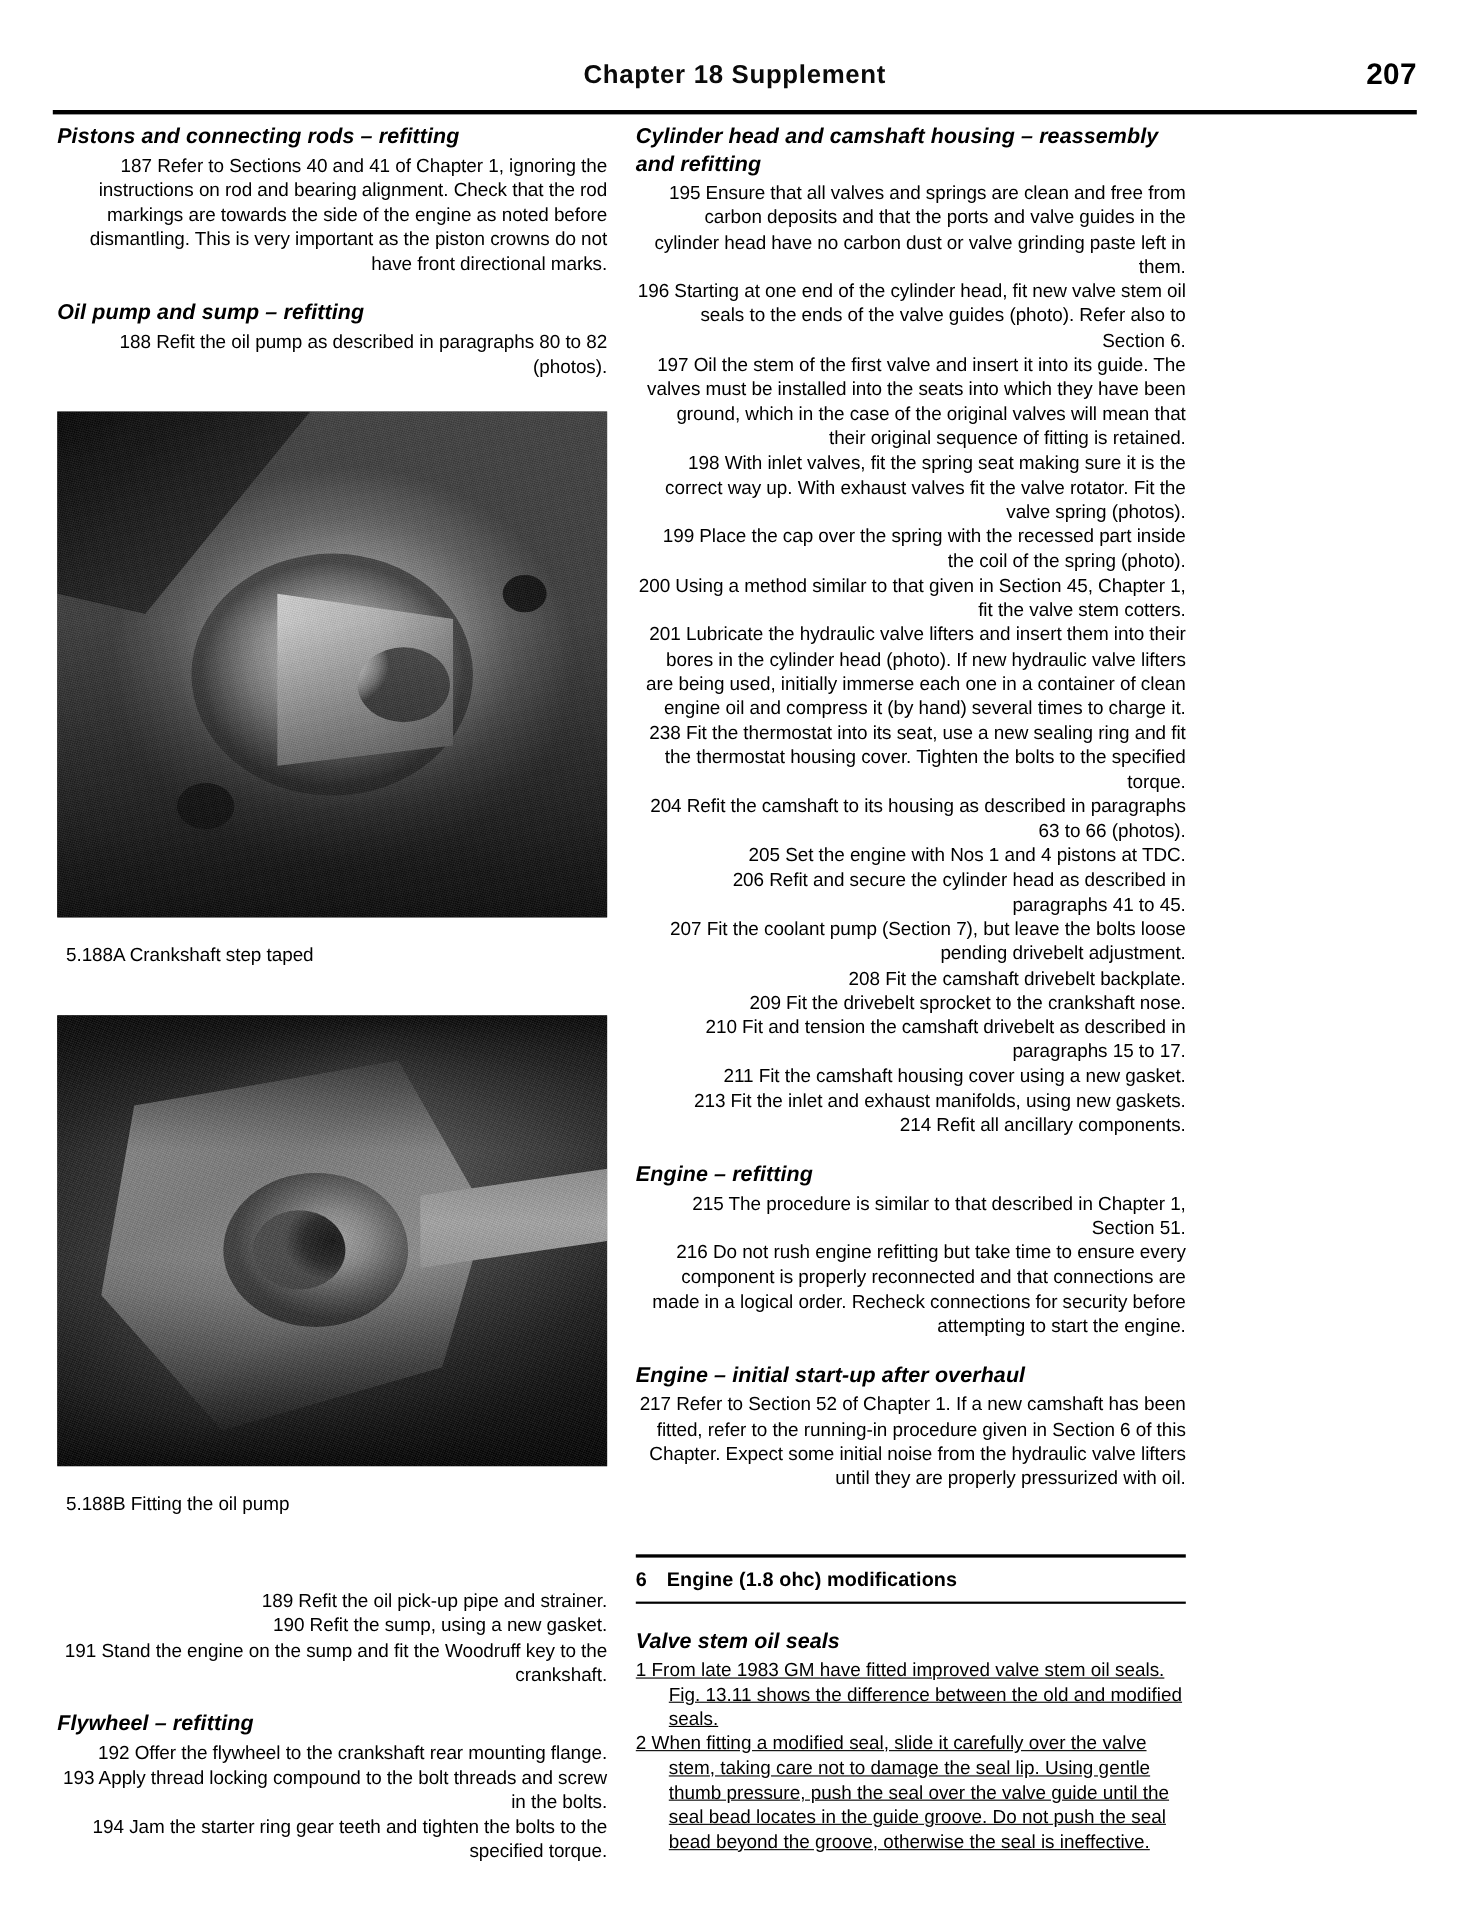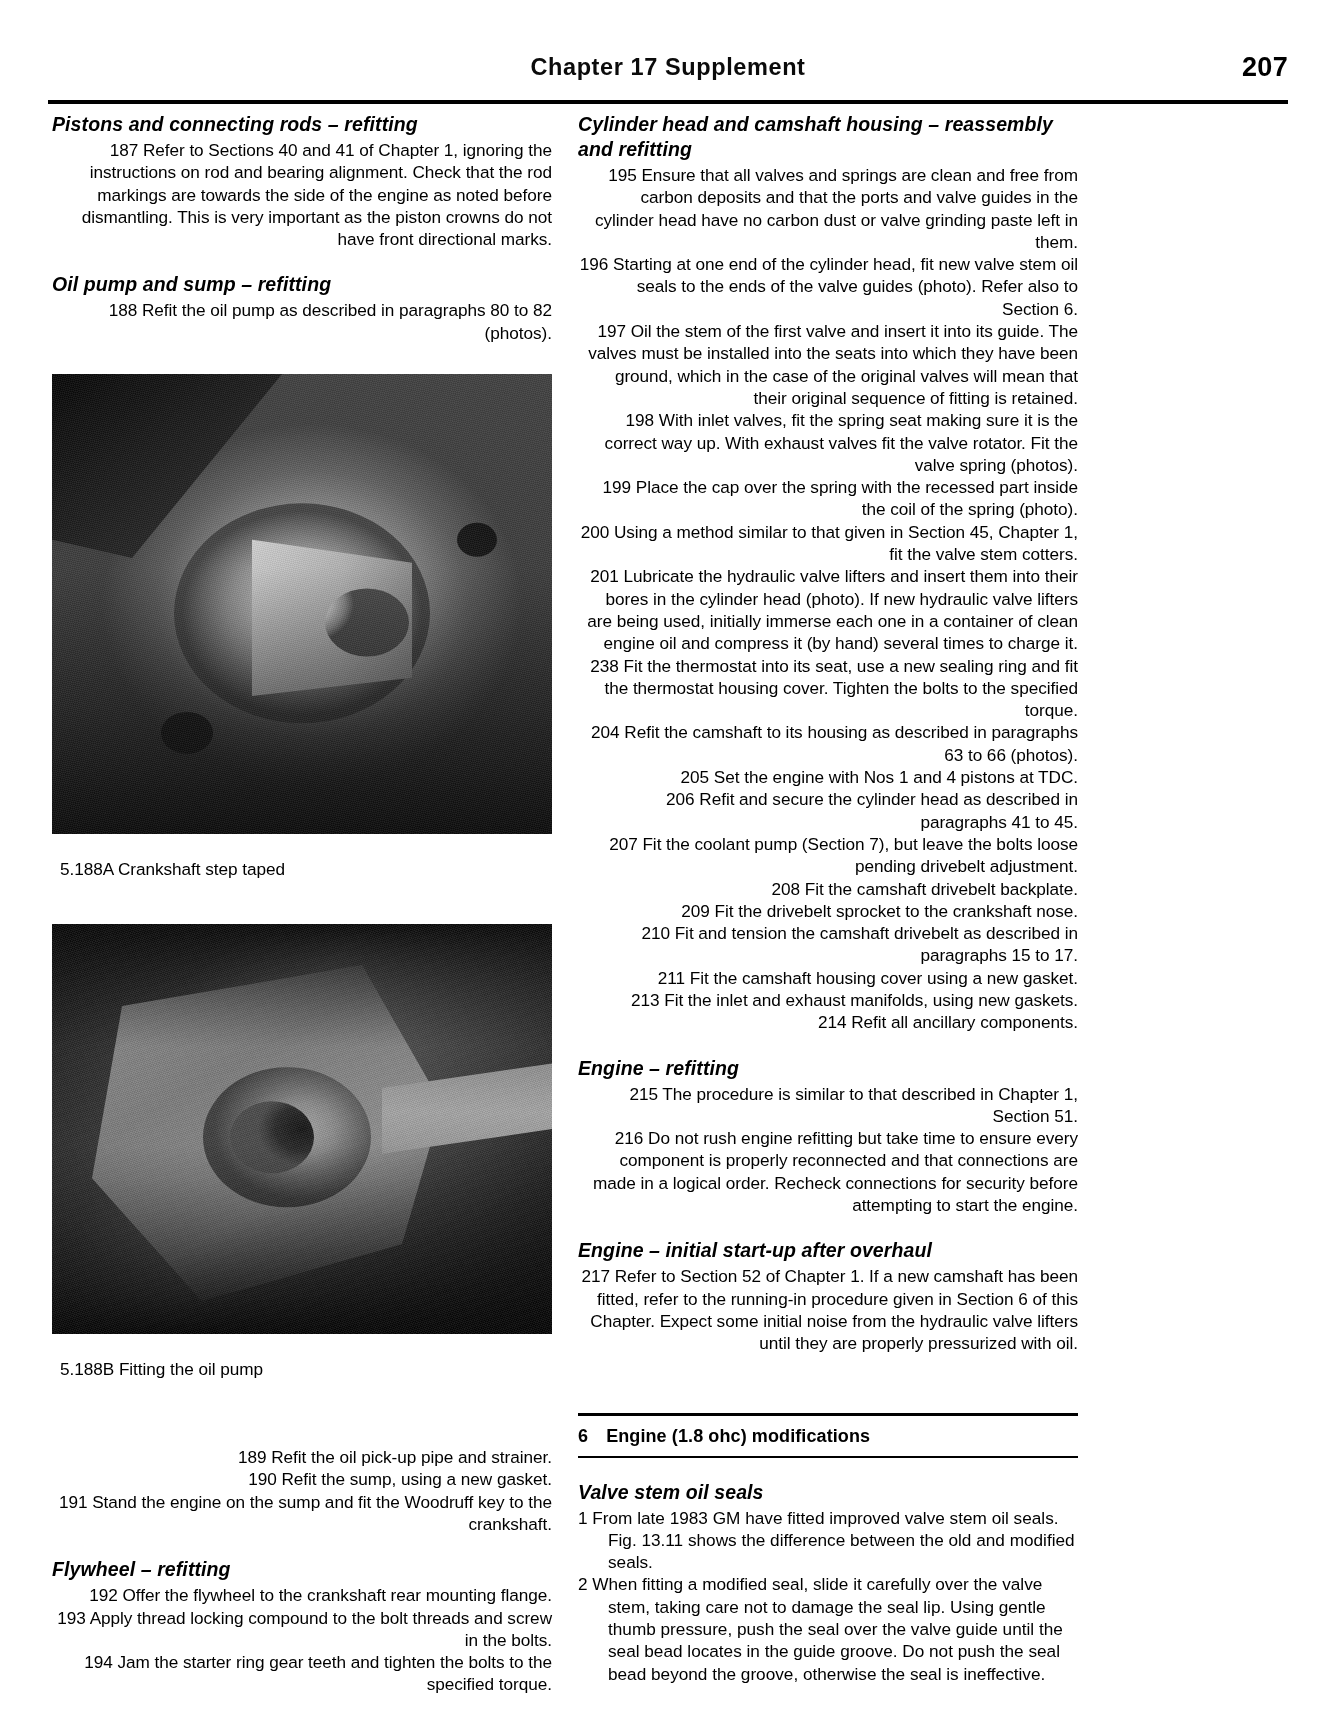--- a/index.html
+++ b/index.html
@@ -101,20 +101,21 @@
   .gap-lg { height: 30px; }
   .gap-xl { height: 44px; }
 
   .hang {
     font-size: 17.2px;
     line-height: 22.3px;
     margin: 0;
     padding-left: 30px;
     text-indent: -30px;
     white-space: pre-line;
+    text-decoration: underline;
   }
 
   
   .section-block {
     margin: 0;
   }
   .section-rule {
     height: 3px;
     background: #000;
     width: 100%;
@@ -137,24 +138,23 @@
     overflow: hidden;
     background: #6a6a6a;
     filter: grayscale(100%) contrast(112%);
   }
   .photo-a { height: 460px; }
   .photo-b { height: 410px; }
 
   .caption {
     font-size: 17.2px;
     line-height: 22px;
-    padding-top: 5px;
+    padding-top: 23px;
     padding-left: 8px;
     letter-spacing: -0.05px;
-    margin-top: 19px;
   }
 
   
   .ph-layer { position: absolute; inset: 0; }
 
   .photoA-bg {
     background:
       radial-gradient(ellipse 210px 180px at 52% 50%, #e9e7e2 0%, #cfccc4 26%, #9a968d 52%, #6d6a62 74%, #4a4842 100%),
       linear-gradient(160deg, #55524c 0%, #7b7871 30%, #4b4943 60%, #6e6b64 100%);
   }
@@ -225,21 +225,21 @@
       repeating-linear-gradient(111deg, rgba(255,255,255,0.04) 0 1px, rgba(0,0,0,0.04) 1px 2px);
     opacity: 0.85;
   }
 </style>
 </head>
 <body>
 
 <div class="page">
 
   <div class="running-head">
-    <div class="rh-title">Chapter 17 Supplement</div>
+    <div class="rh-title">Chapter 18 Supplement</div>
     <div class="rh-page">207</div>
   </div>
   <div class="head-rule"></div>
 
   <div class="columns">
 
     <div class="col col-left">
 
       <div class="sub-head">Pistons and connecting rods – refitting</div>
       <p class="para">187 Refer to Sections 40 and 41 of Chapter 1, ignoring the instructions on rod and bearing alignment. Check that the rod markings are towards the side of the engine as noted before dismantling. This is very important as the piston crowns do not have front directional marks.</p>

